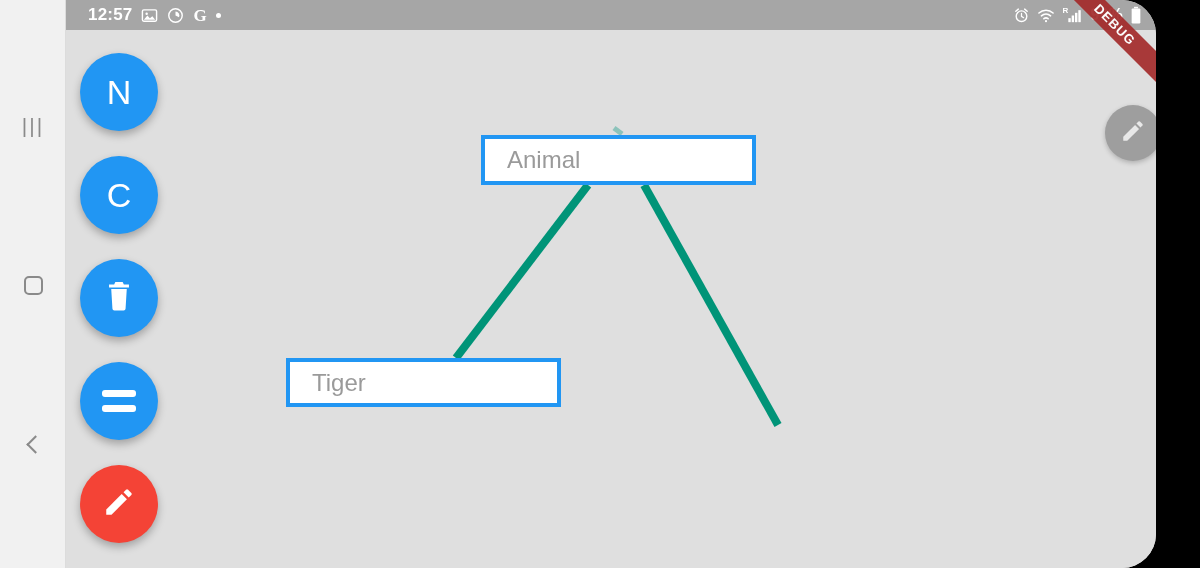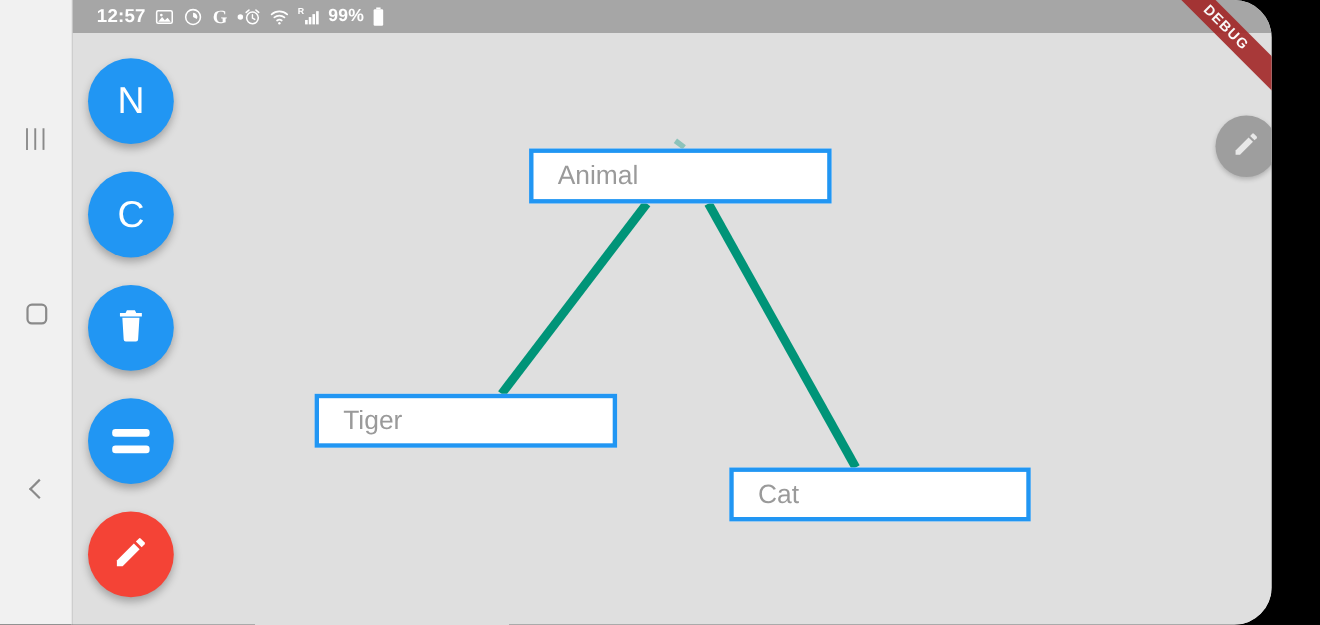--- a/index.html
+++ b/index.html
@@ -80,21 +80,21 @@
   }
 
   
   #status-bar {
     position: absolute;
     left: 0; top: 0;
     width: 1090px; height: 30px;
     background: #a6a6a6;
     display: flex;
     align-items: center;
-    justify-content: flex-start;
+    justify-content: space-between;
     padding: 0 14px 0 22px;
     box-sizing: border-box;
     color: #ffffff;
   }
   #status-left {
     display: flex;
     align-items: center;
     gap: 9px;
   }
   #status-clock {
@@ -316,23 +316,20 @@
       </svg>
 
       <div class="node" style="left:415px; top:105px; width:275px; height:50px;">
         <span class="node-label">Animal</span>
       </div>
 
       <div class="node" style="left:220px; top:328px; width:275px; height:49px;align-items:center;">
         <span class="node-label">Tiger</span>
       </div>
 
-      <div class="node" style="left:597px; top:395px; width:274px; height:49px;">
-        <span class="node-label">Cat</span>
-      </div>
 
       <div class="fab fab-blue" style="left:14px; top:23px;">
         <span class="fab-letter">N</span>
       </div>
 
       <div class="fab fab-blue" style="left:14px; top:126px;">
         <span class="fab-letter">C</span>
       </div>
 
       <div class="fab fab-blue" style="left:14px; top:229px;">

